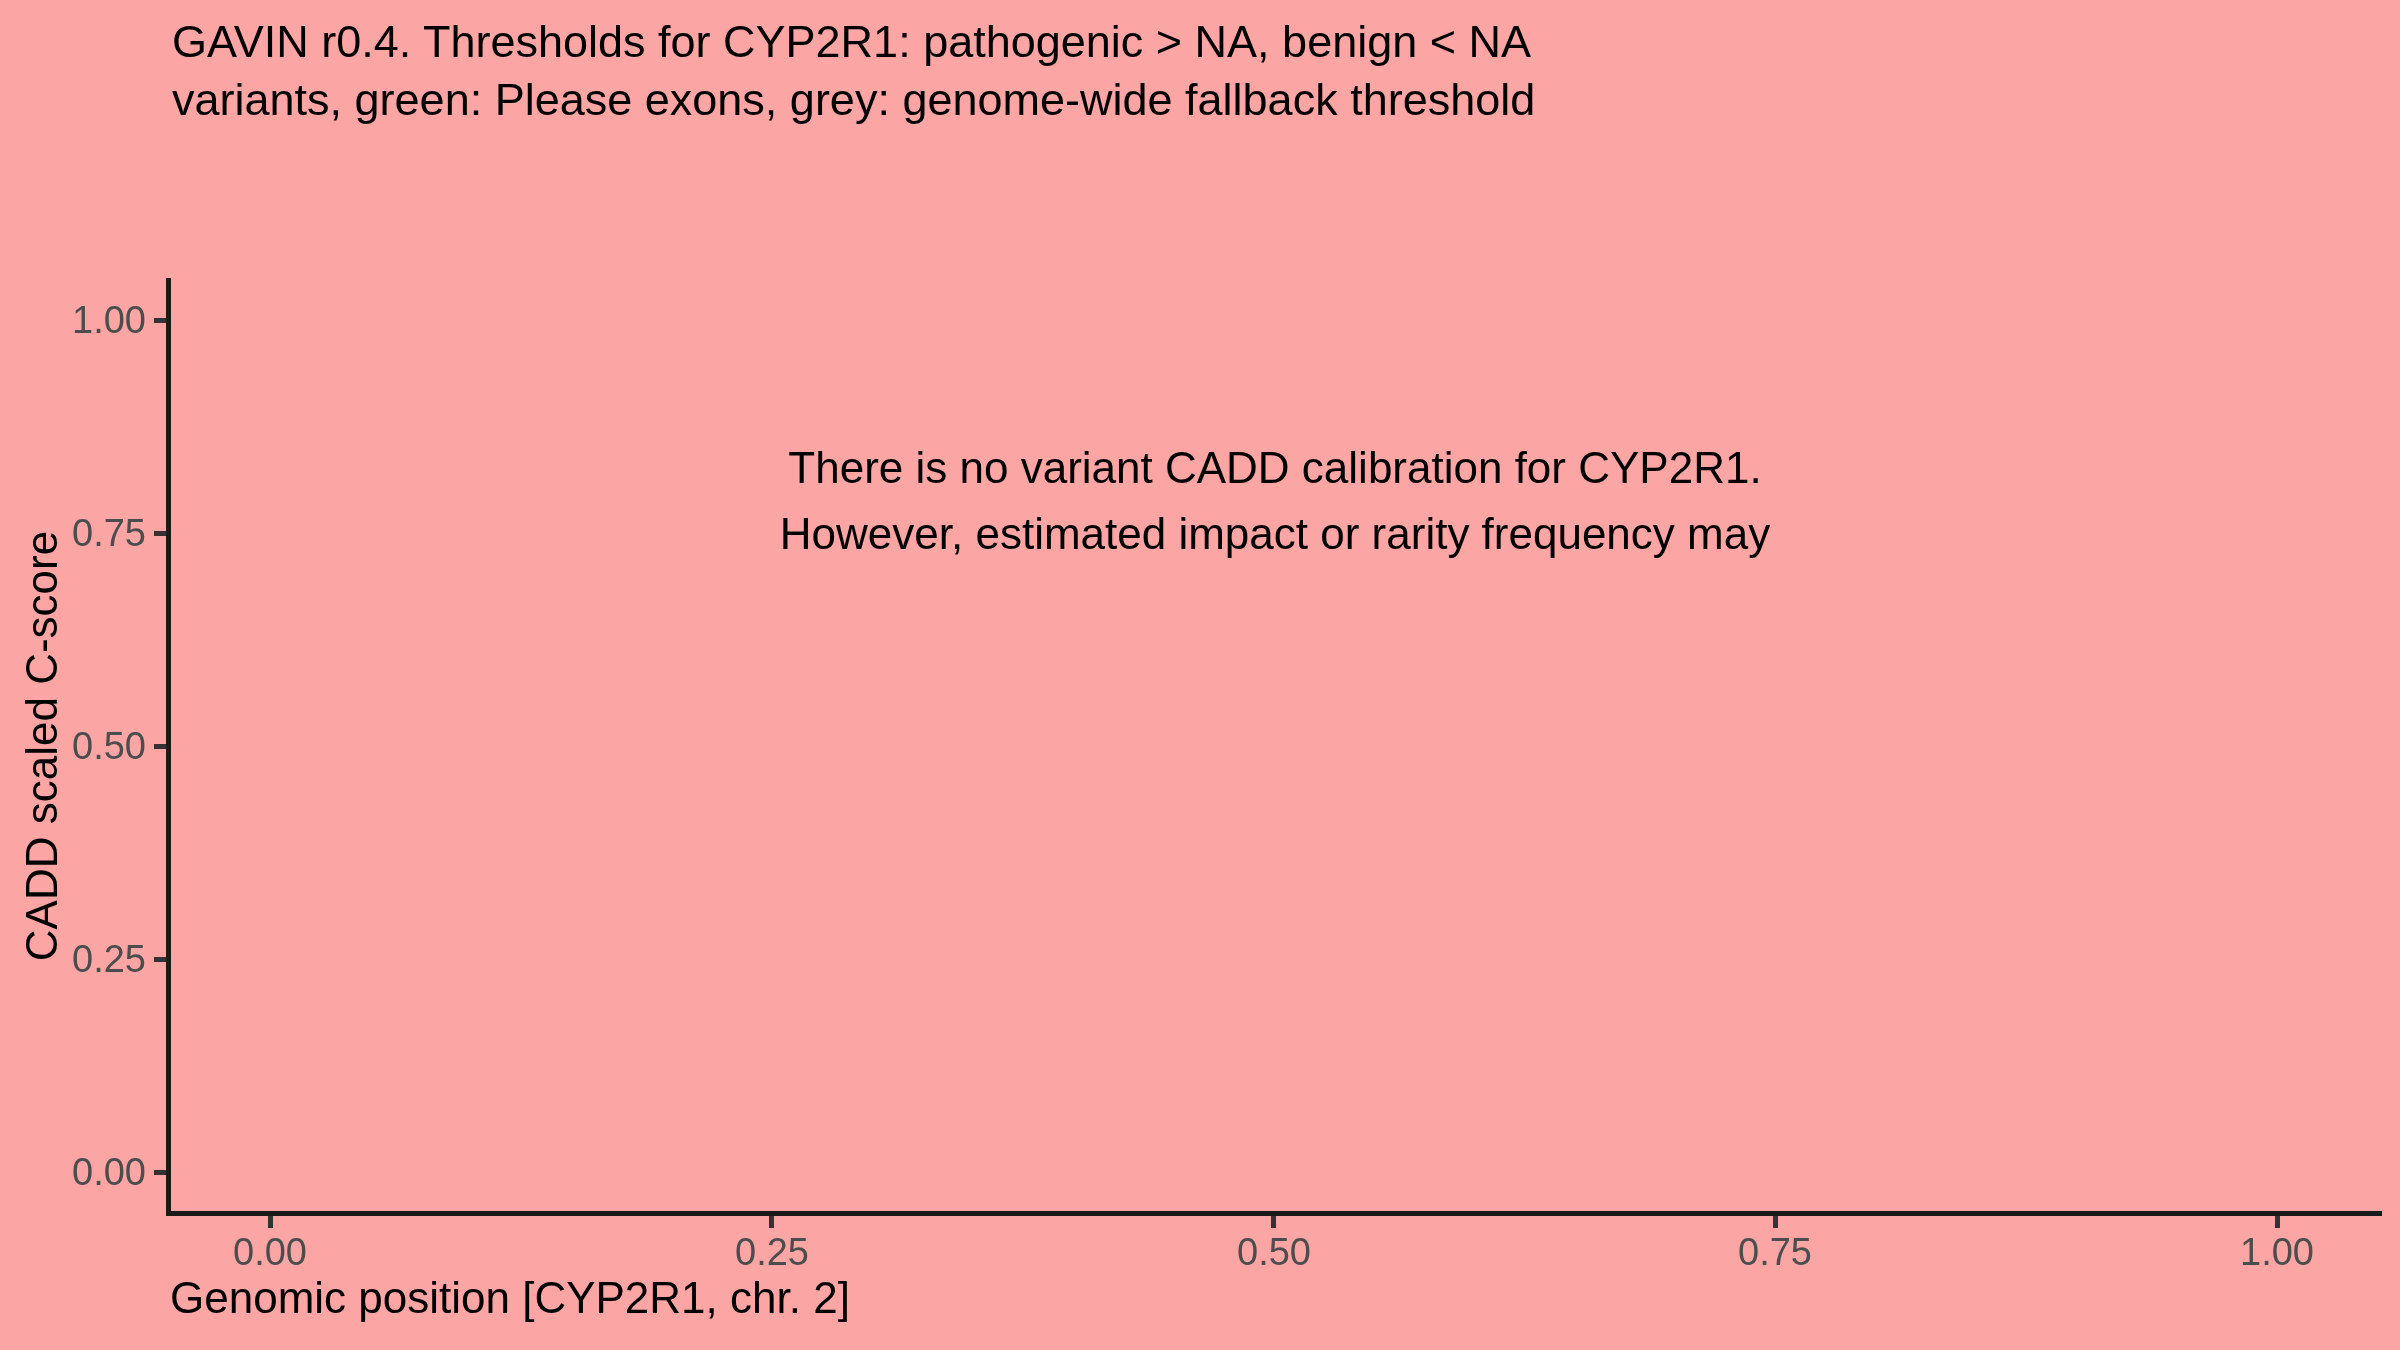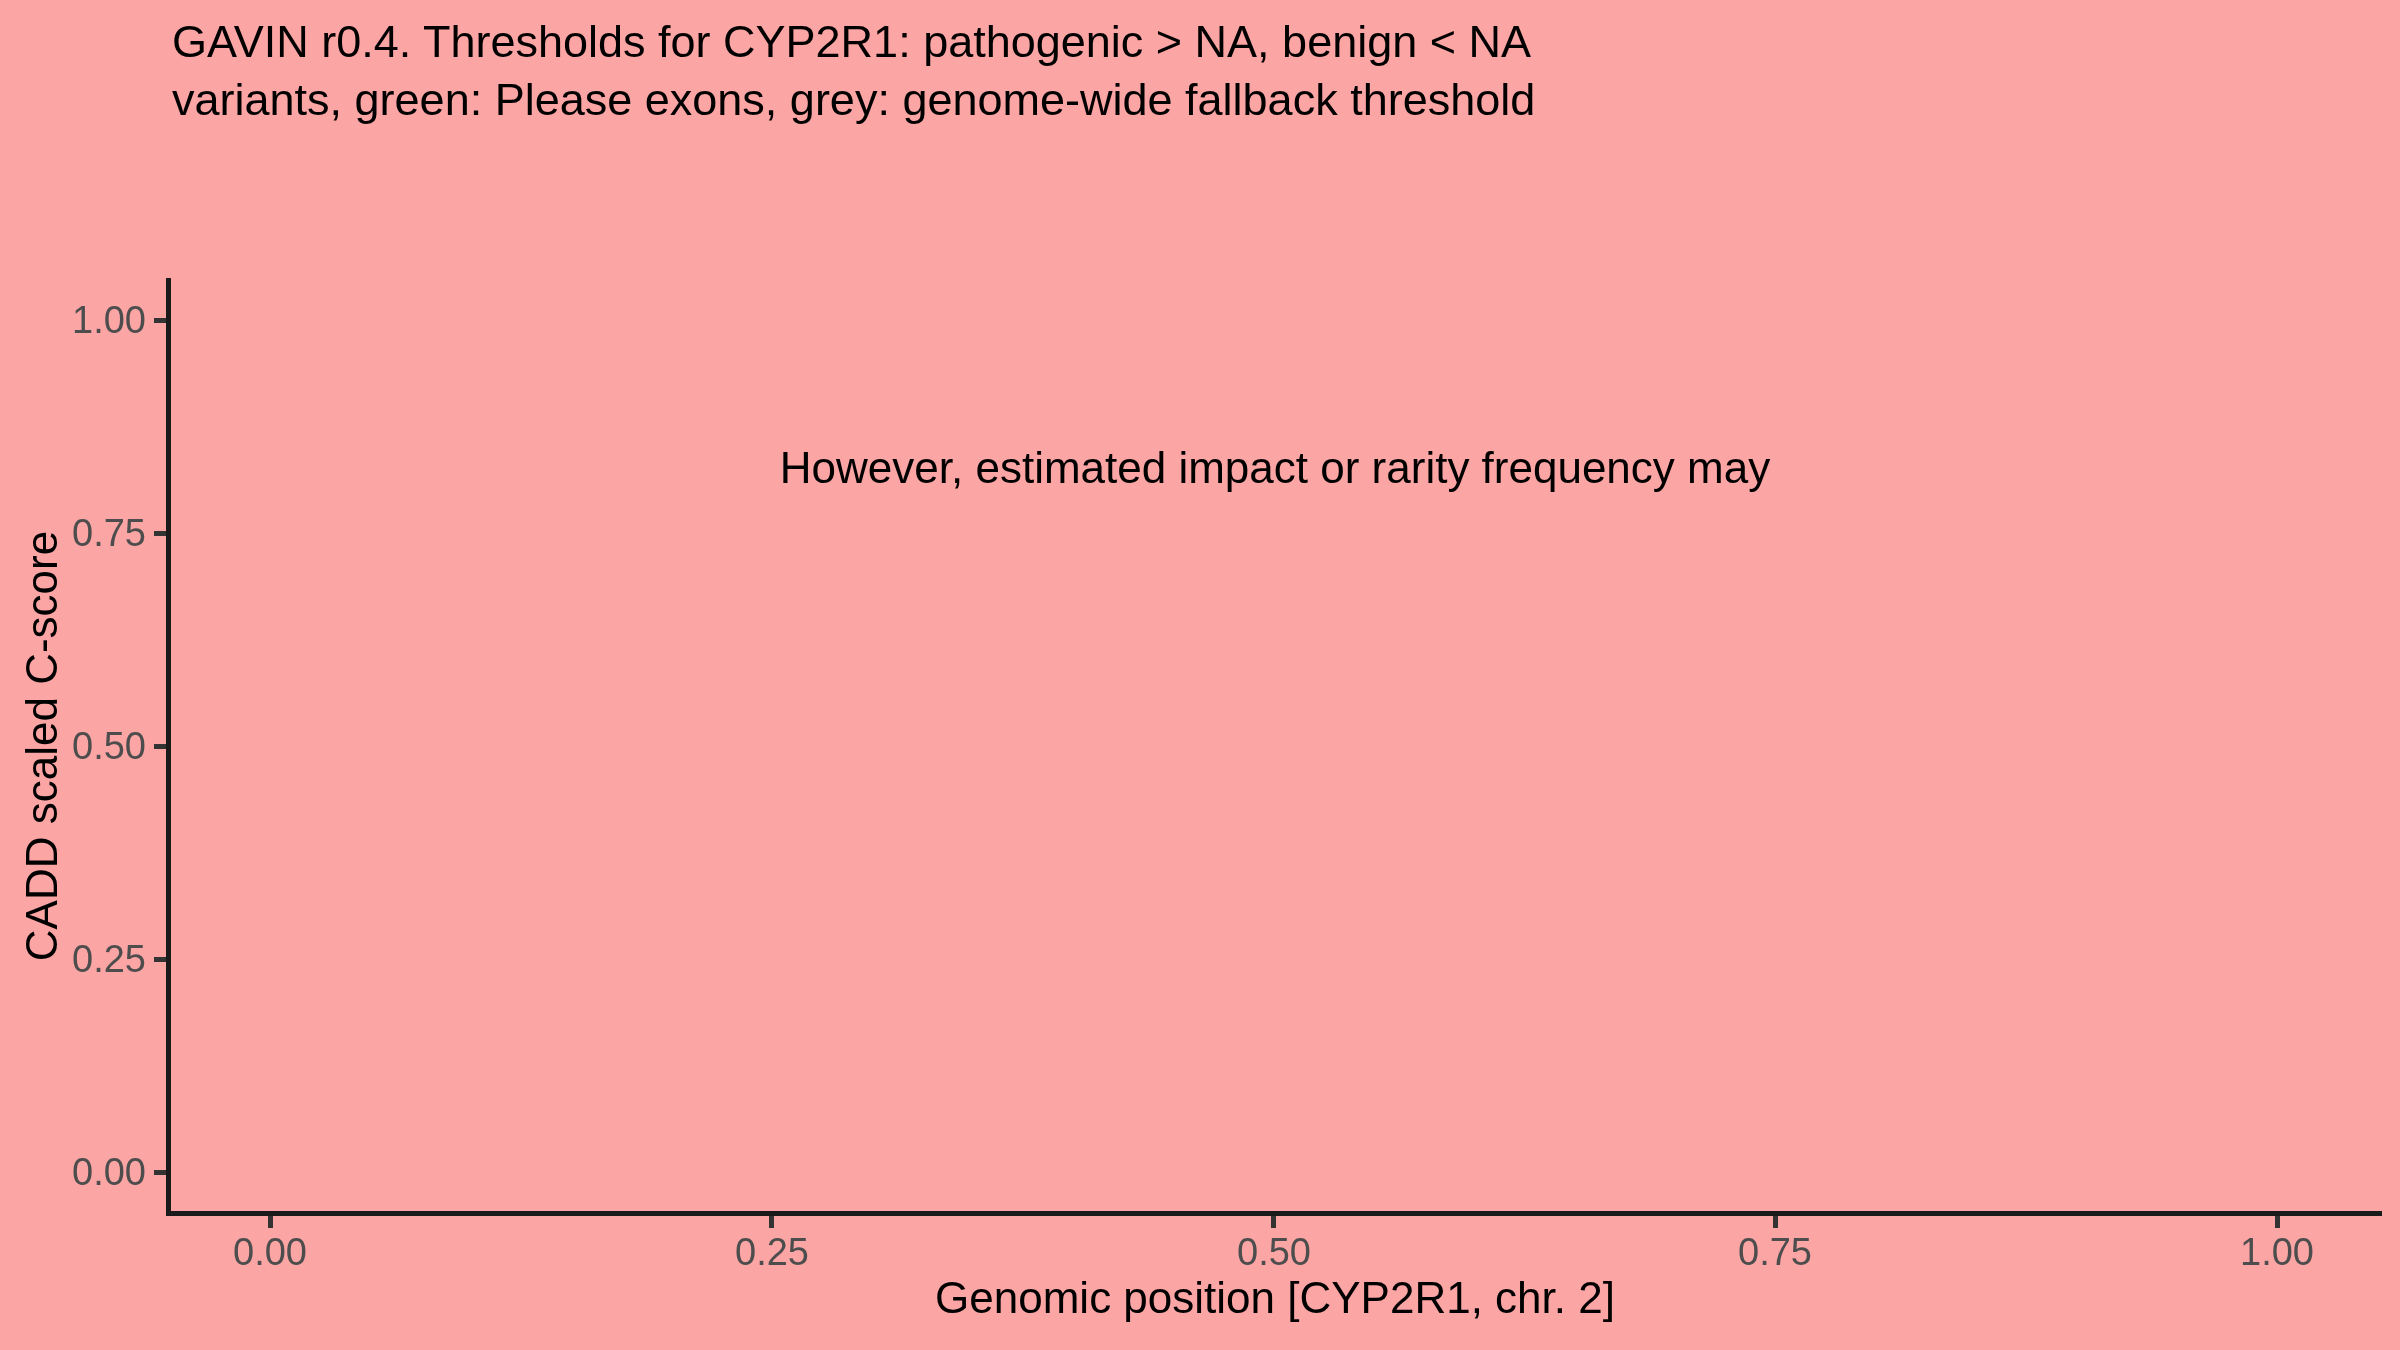--- a/index.html
+++ b/index.html
@@ -76,21 +76,21 @@
     line-height: 44px;
     color: #4d4d4d;
     white-space: nowrap;
   }
 
   
   .x-axis-title {
     left: 170px;
     top: 1272px;
     width: 2210px;
-    text-align: center;
+    text-align: left;
     font-size: 44px;
     line-height: 52px;
     color: #000000;
   }
   .y-axis-title-wrap {
     left: 0;
     top: 278px;
     width: 84px;
     height: 936px;
     display: flex;
@@ -152,16 +152,17 @@
 
   <div class="abs xtick-label" style="left:170px">0.00</div>
   <div class="abs xtick-label" style="left:672px">0.25</div>
   <div class="abs xtick-label" style="left:1174px">0.50</div>
   <div class="abs xtick-label" style="left:1675px">0.75</div>
   <div class="abs xtick-label" style="left:2177px">1.00</div>
 
   <div class="abs x-axis-title">Genomic position [CYP2R1, chr. 2]</div>
 
   <div class="abs annotation">
+    <div>There is no variant CADD calibration for CYP2R1.</div>
     <div>However, estimated impact or rarity frequency may</div>
   </div>
 
 </div>
 
 </body></html>

